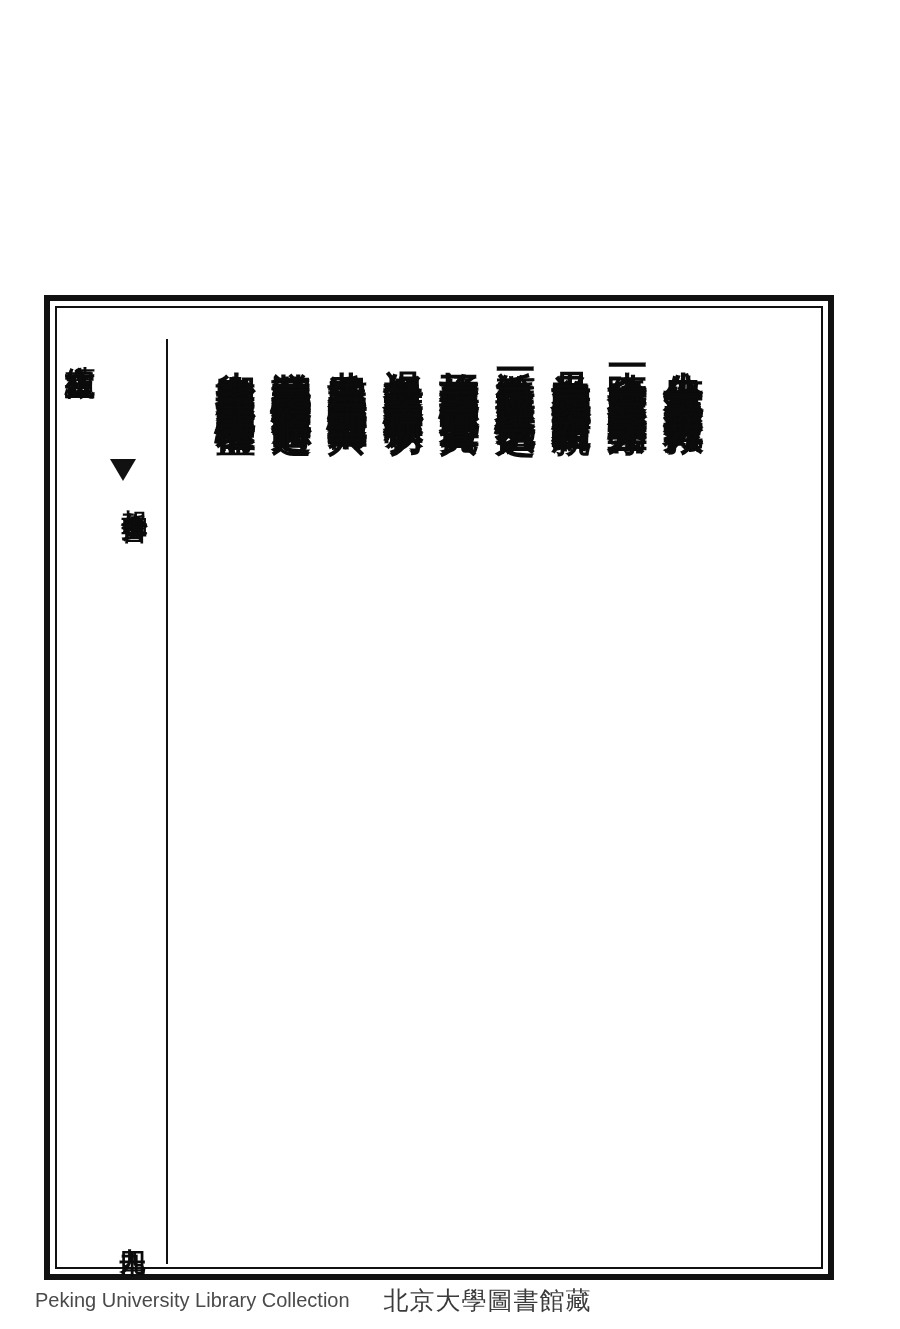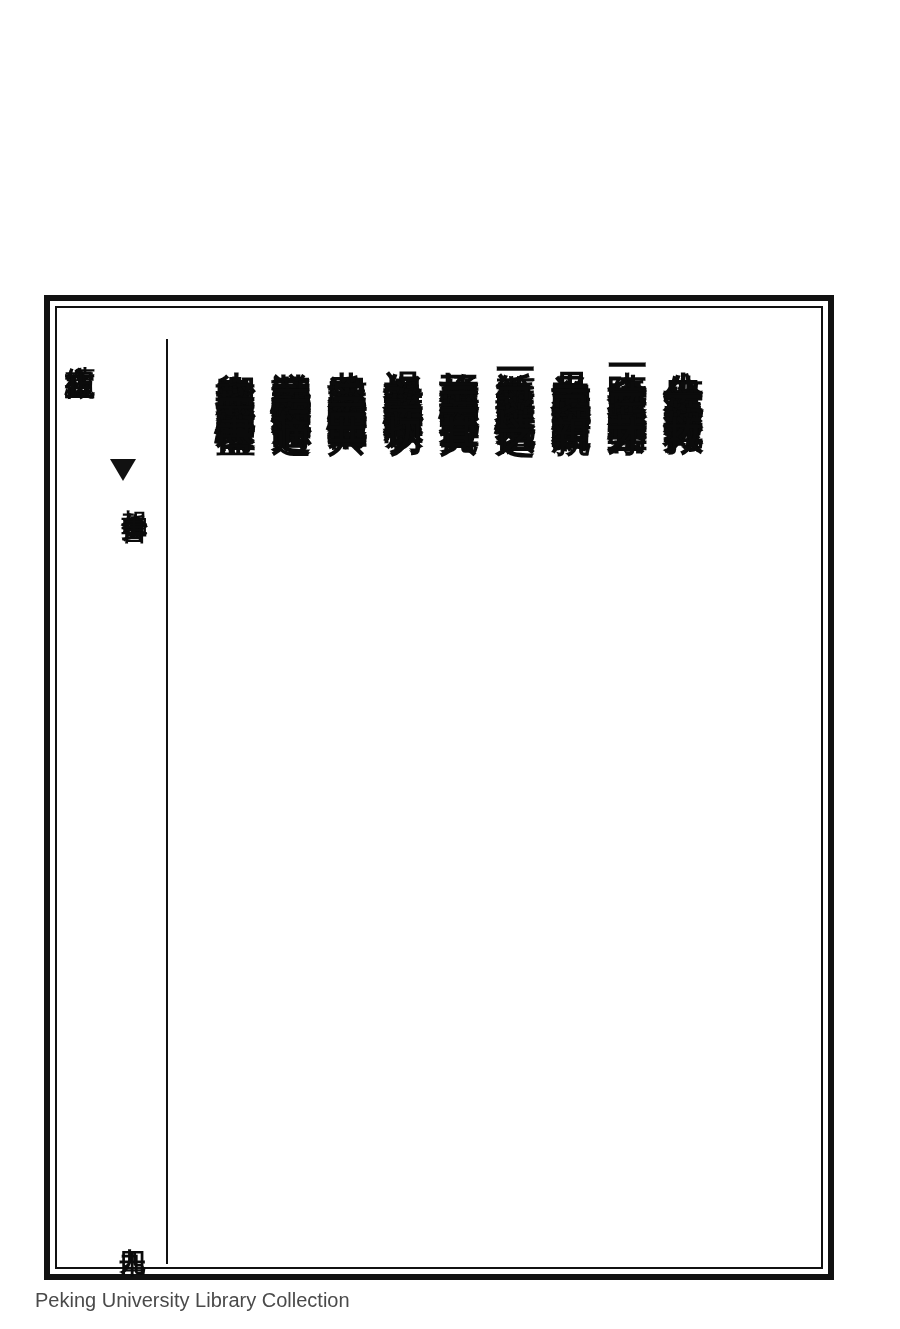--- a/index.html
+++ b/index.html
@@ -175,13 +175,14 @@
       <div class="col">曲爲迴護竟主上屈法貸宥徧矣乃主上不狥其情羣臣共</div>
       <div class="col">議其非罷諸營刑烏得不憤憤則怨正在無所抒怨之時適</div>
       <div class="col">少卿書來以推賢進士勸之遂將此四字反覆辨駁極情盡</div>
     </div>
   </div>
 
 </div>
 
 <div id="credit">
   <span id="credit-en">Peking University Library Collection</span>
+  <span id="credit-zh">北京大學圖書館藏</span>
 </div>
 
 </body></html>

